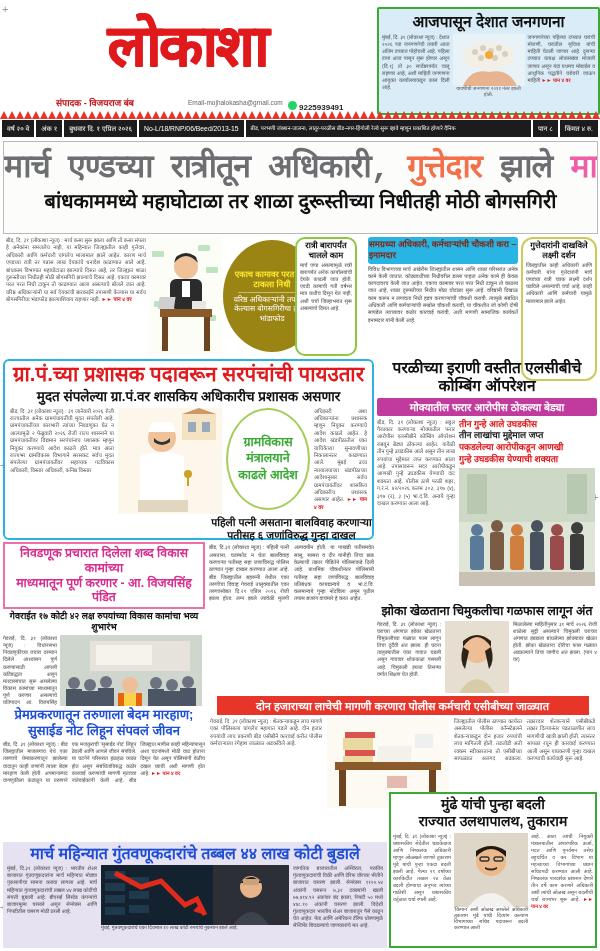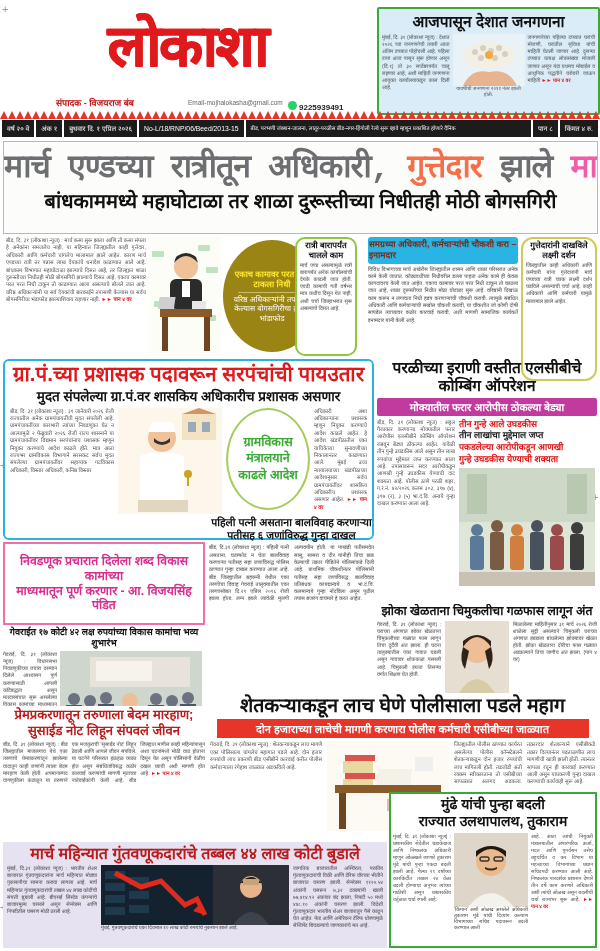--- a/index.html
+++ b/index.html
@@ -48,23 +48,23 @@
   #gram .h2{font-size:13.5px;color:#111;font-weight:800;text-align:center;margin-top:1px;}
   #greenc{border:2px solid #a5cd5a;border-radius:50%;display:flex;align-items:center;justify-content:center;
           color:#3aaa35;font-weight:800;font-size:12.5px;text-align:center;padding:4px;box-sizing:border-box;line-height:1.3;}
   
   #parli .h1{font-size:15.5px;font-weight:800;color:#111;text-align:center;line-height:1.15;margin:0;}
   .magbar{background:#c13a9e;color:#fff;font-weight:bold;font-size:10.5px;text-align:center;padding:2px 0;border-radius:2px;margin:3px 0;}
   .bullet{font-size:9px;font-weight:800;line-height:1.3;}
   .bullet.r{color:#e0191c;} .bullet.k{color:#222;}
   
   .hl-blk{font-weight:800;color:#111;text-align:center;line-height:1.2;margin:0;}
-  .hl-red{font-weight:900;color:#b91c1c;text-align:center;line-height:1.2;margin:0;}
+  .hl-red{font-weight:900;color:#1d4ed8;text-align:center;line-height:1.2;margin:0;}
   .hl-mag{font-weight:800;color:#d6308f;text-align:center;line-height:1.2;margin:0;}
-  .pinkbox{border:2px solid #f06eaa;padding:10px;background:#fff;}
+  .pinkbox{border:2px solid #f06eaa;padding:2px;background:#fff;}
   .redbar{background:#e8352a;color:#fff;font-weight:bold;font-size:11px;text-align:center;padding:2px 0;}
   #march{background:#e7e2f1;box-sizing:border-box;padding:2px;}
   #rajyat{border:2px solid #3aaa35;background:#fff;z-index:6;box-sizing:border-box;padding:2px;}
   .cap{font-size:4.9px;color:#444;line-height:1.25;text-align:justify;}
   .photo{display:block;}
 </style>
 </head>
 <body>
 
 <div id="page">
@@ -378,21 +378,20 @@
 
   <div class="abs" style="left:3px;top:707px;width:202px;height:132px;overflow:hidden">
     <p class="hl-red" style="font-size:13px">प्रेमप्रकरणातून तरुणाला बेदम मारहाण;</p>
     <p class="hl-red" style="font-size:13px">सुसाईड नोट लिहून संपवलं जीवन</p>
     <div class="body-txt" style="margin-top:3px;column-count:3;column-gap:4px;height:96px;font-size:5.1px">
       <span>बीड, दि. ३१ (लोकाशा न्यूज) : बीड जिल्ह्यातील माजलगाव येथे एका तरुणाचे प्रेमप्रकरणातून झालेल्या वादातून काही जणांनी त्याला बेदम मारहाण केली होती. अपमानास्पद वागणुकीला कंटाळून या तरुणाने एक मजकुराची 'सुसाईड नोट' लिहून ठेवली आणि आपले जीवन संपविले. या घटनेने परिसरात हळहळ व्यक्त होत असून संबंधितांविरुद्ध कठोर कारवाई करण्याची मागणी मृताच्या नातेवाईकांनी केली आहे. बीड जिल्ह्यात मागील काही महिन्यांपासून अशा घटनांमध्ये मोठी वाढ होताना दिसून येत असून पोलिसांनी वेळीच दखल घ्यावी अशी मागणी होत आहे.</span> <span class="more">►► पान ४ वर</span>
     </div>
   </div>
 
   <div class="abs" style="left:208px;top:694px;width:389px;height:146px;overflow:hidden">
-    <p class="hl-blk" style="font-size:19.5px">शेतकऱ्याकडून लाच घेणे पोलीसाला पडले महाग</p>
     <div class="redbar" style="width:372px;margin:2px auto">दोन हजाराच्या लाचेची मागणी करणारा पोलीस कर्मचारी एसीबीच्या जाळ्यात</div>
     <div style="display:flex;gap:5px;margin-top:3px;padding:0 2px">
       <div class="body-txt" style="width:112px;height:92px">गेवराई, दि. ३१ (लोकाशा न्यूज) : शेतकऱ्याकडून लाच मागणे एका पोलिसाला चांगलेच महागात पडले आहे. दोन हजार रुपयांची लाच प्रकरणी बीड एसीबीने कारवाई करीत पोलीस कर्मचाऱ्याला रंगेहाथ जाळ्यात अडकविले आहे.</div>
       <svg class="photo" width="122" height="90">
         <rect width="122" height="90" fill="#fdfaf3"></rect>
         <rect x="8" y="44" width="106" height="8" fill="#8a5a2b"></rect>
         <rect x="12" y="52" width="7" height="36" fill="#6e4520"></rect>
           <rect x="102" y="52" width="7" height="36" fill="#6e4520"></rect>
         <g>
             <rect x="16" y="20" width="30" height="6" fill="#e8d9a0"></rect>

